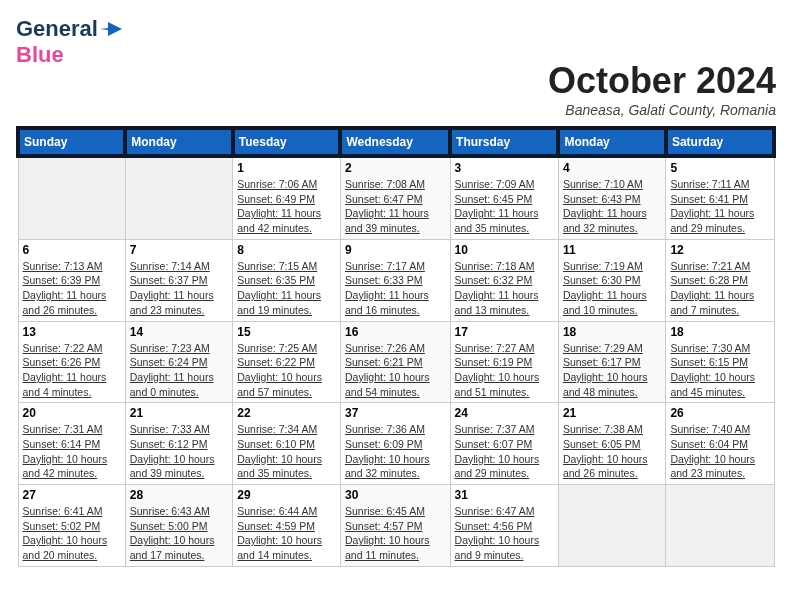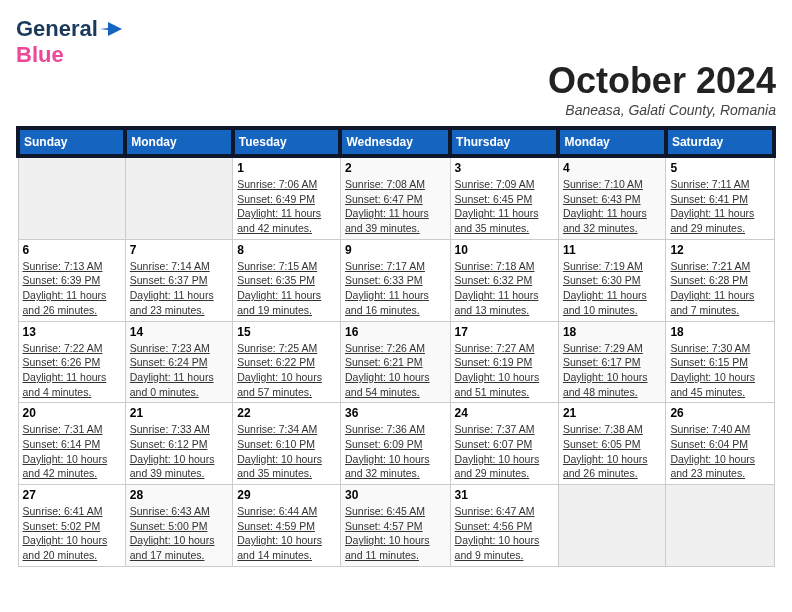--- a/index.html
+++ b/index.html
@@ -208,21 +208,21 @@
         </td>
         <td>
           <span class="day-num">21</span>
           <div class="day-info">Sunrise: 7:33 AM<br>Sunset: 6:12 PM<br>Daylight: 10 hours and 39 minutes.</div>
         </td>
         <td>
           <span class="day-num">22</span>
           <div class="day-info">Sunrise: 7:34 AM<br>Sunset: 6:10 PM<br>Daylight: 10 hours and 35 minutes.</div>
         </td>
         <td>
-          <span class="day-num">36</span>
+          <span class="day-num">37</span>
           <div class="day-info">Sunrise: 7:36 AM<br>Sunset: 6:09 PM<br>Daylight: 10 hours and 32 minutes.</div>
         </td>
         <td>
           <span class="day-num">24</span>
           <div class="day-info">Sunrise: 7:37 AM<br>Sunset: 6:07 PM<br>Daylight: 10 hours and 29 minutes.</div>
         </td>
         <td>
           <span class="day-num">21</span>
           <div class="day-info">Sunrise: 7:38 AM<br>Sunset: 6:05 PM<br>Daylight: 10 hours and 26 minutes.</div>
         </td>

